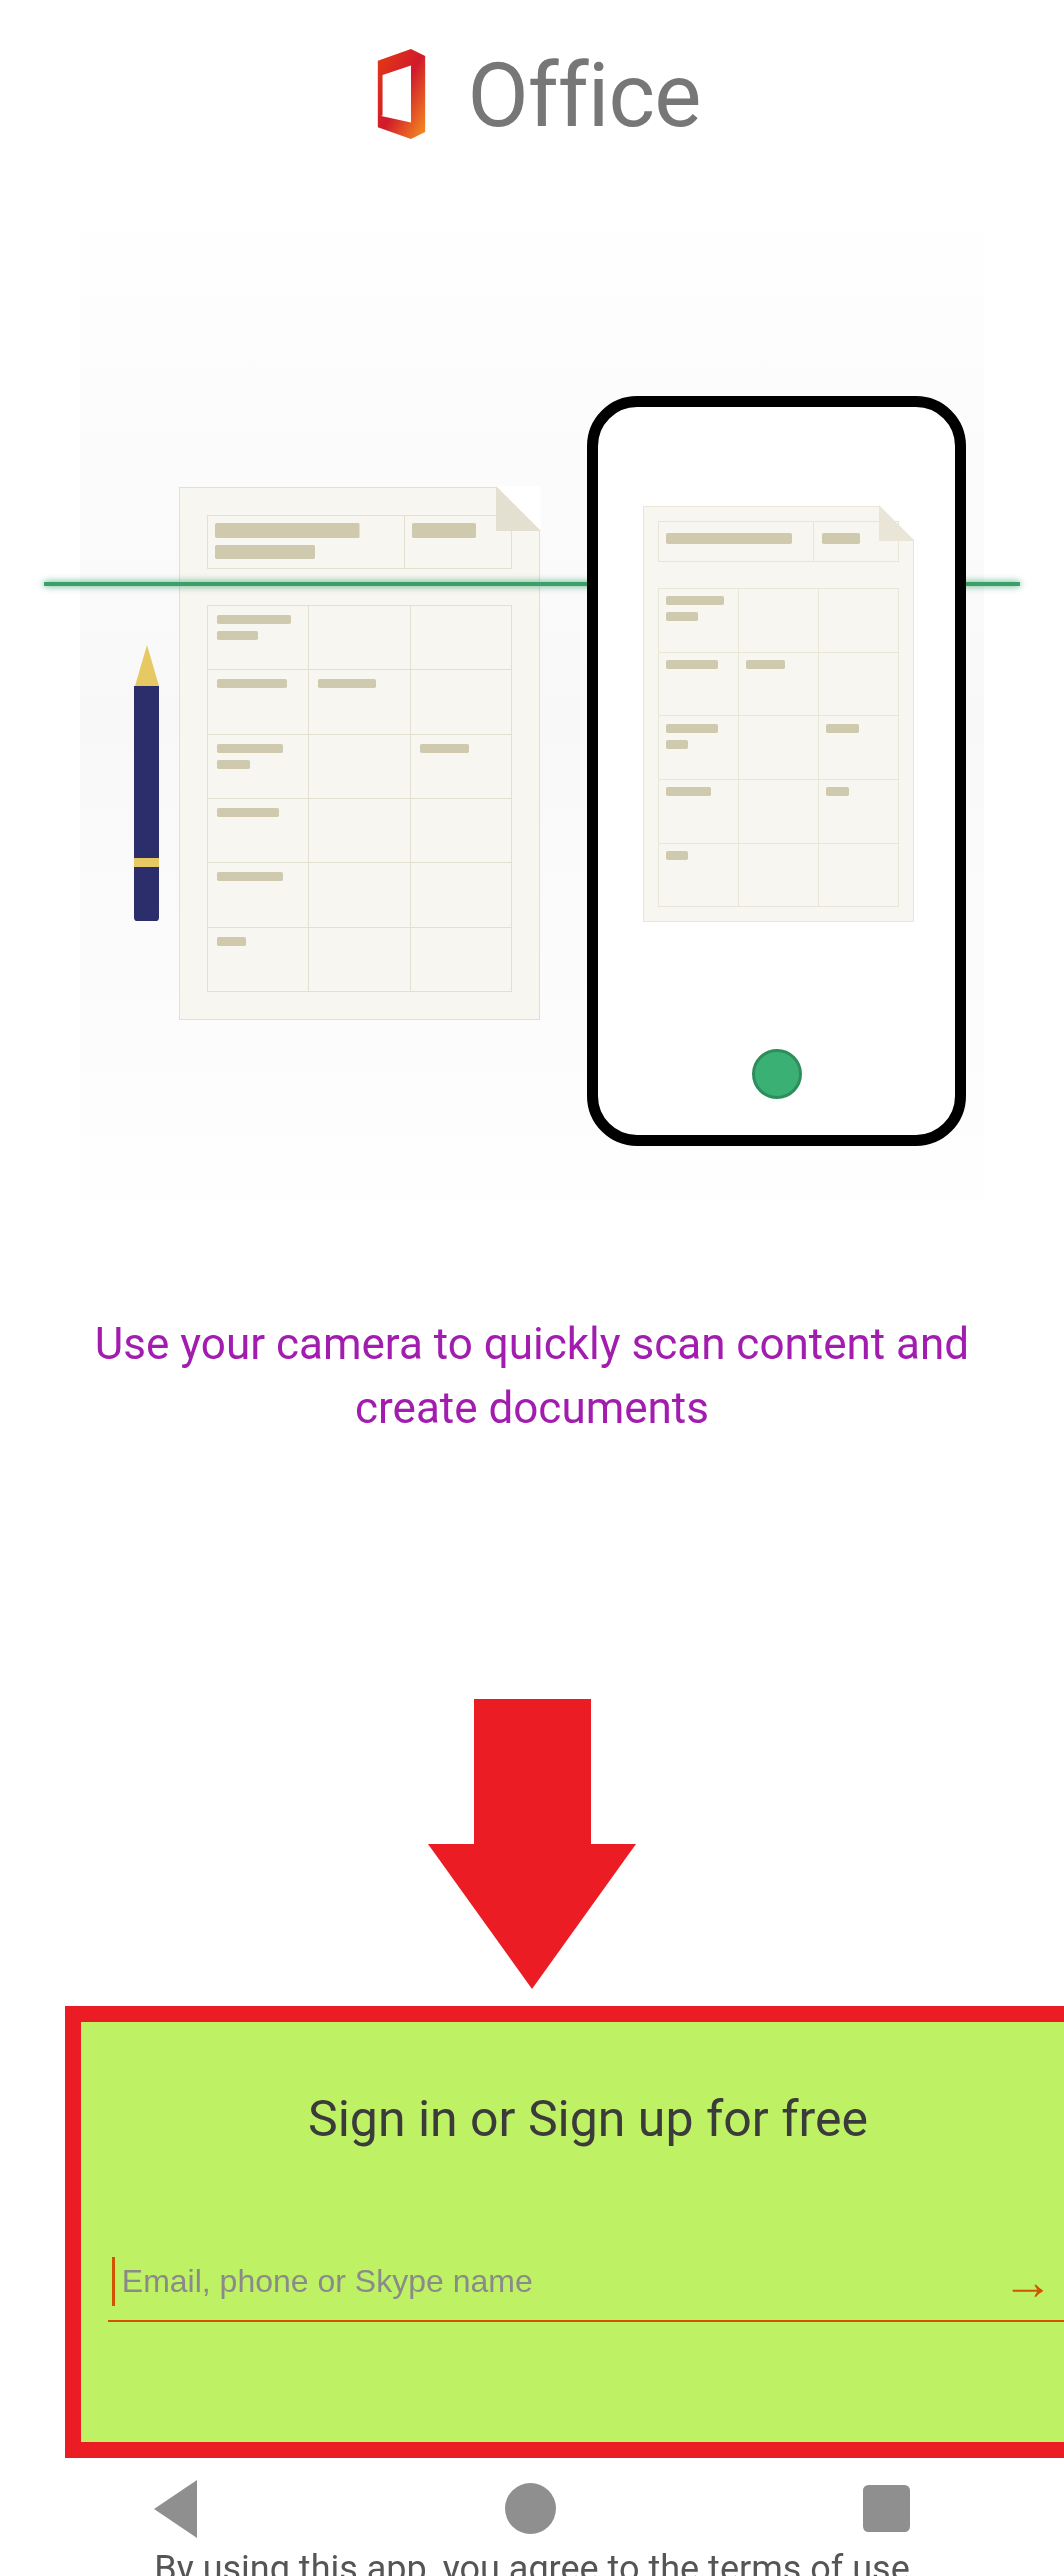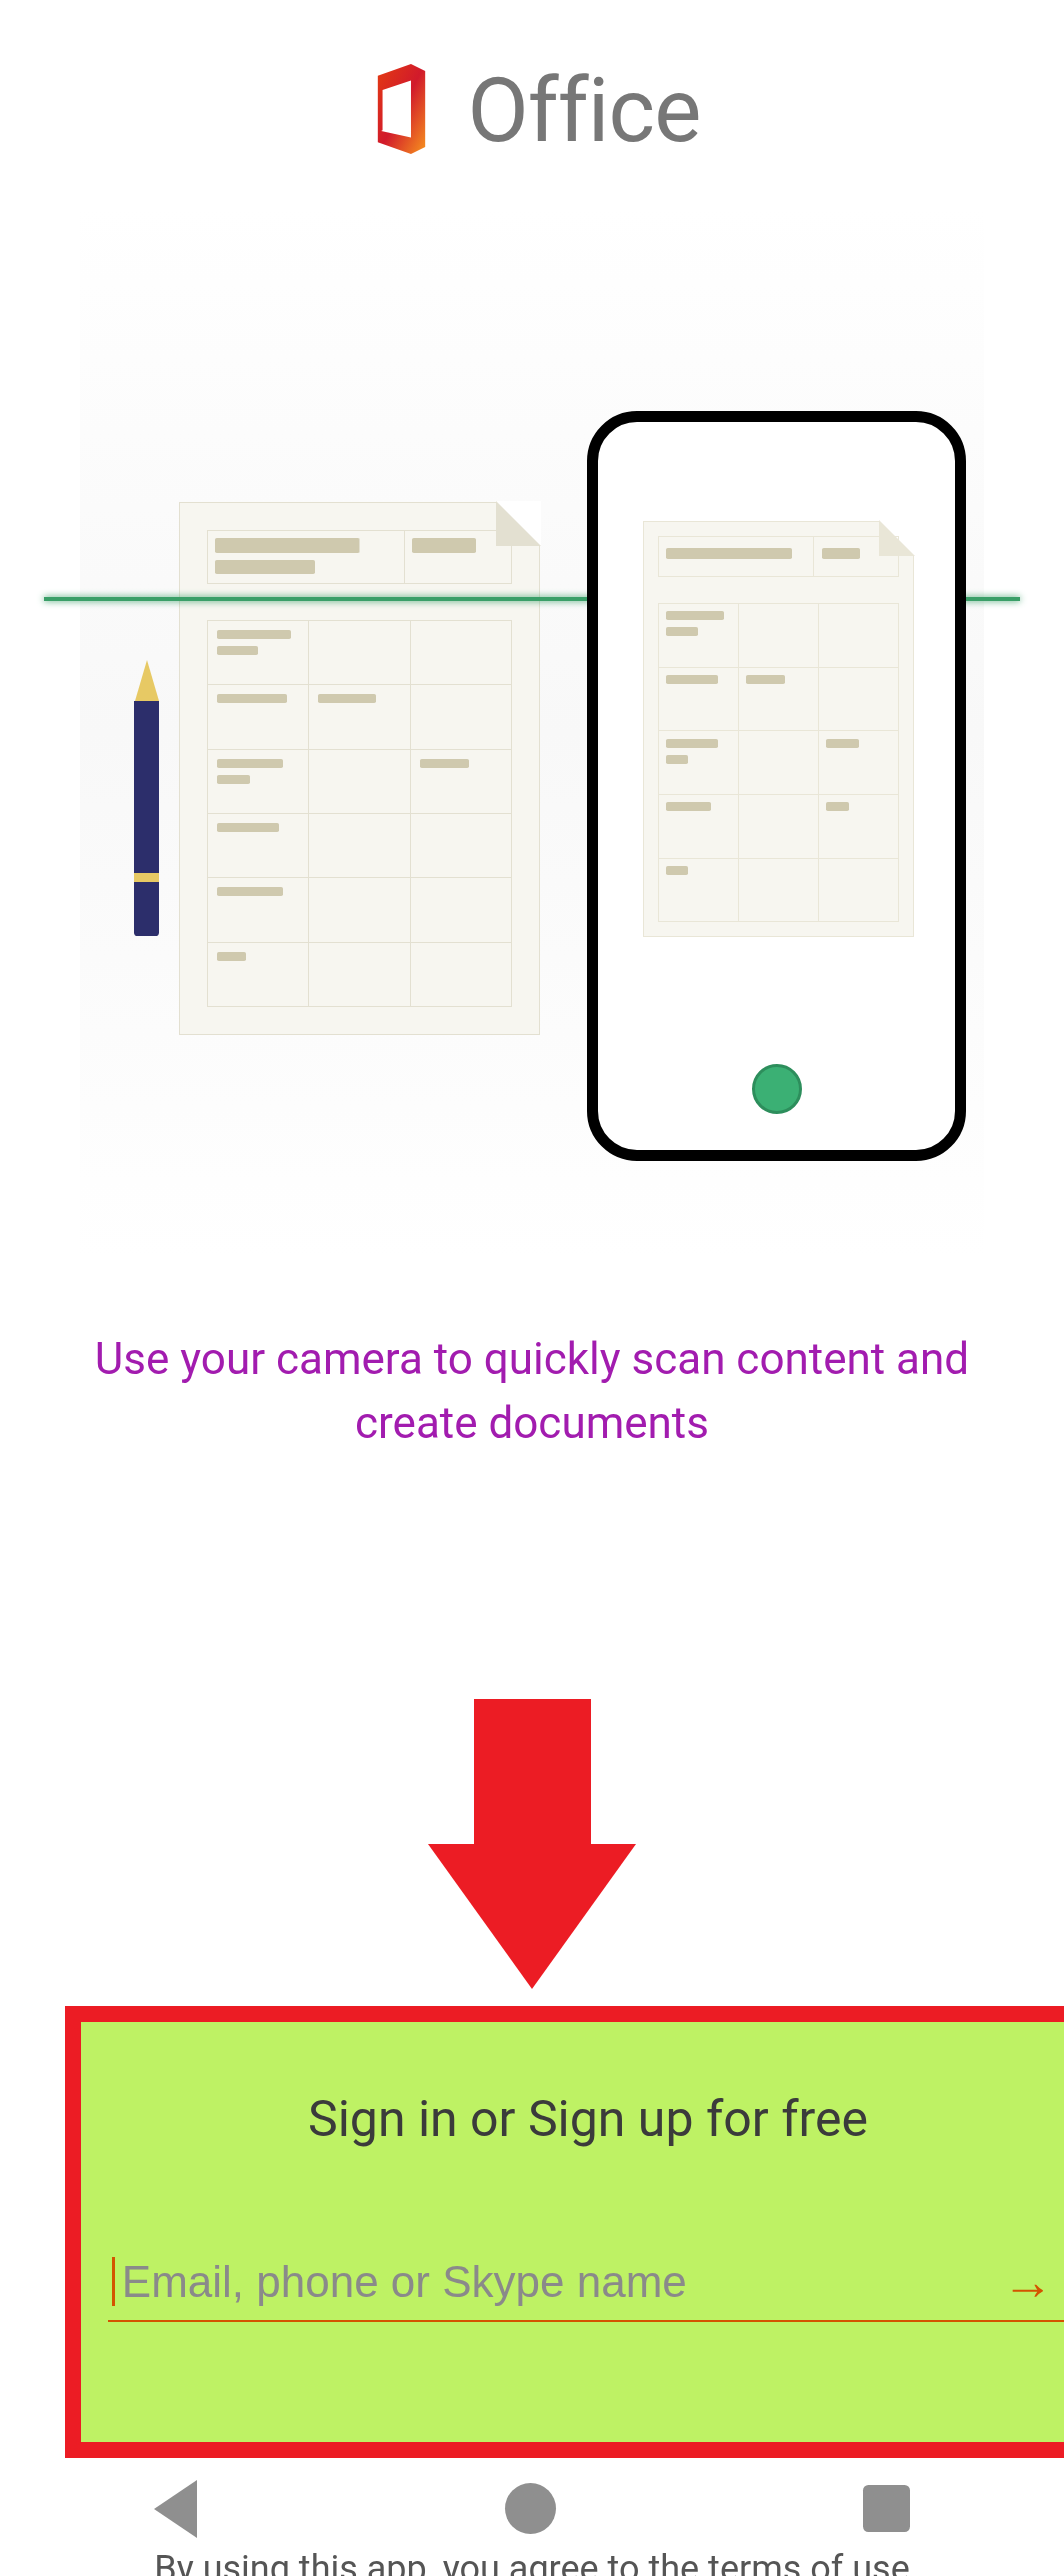--- a/index.html
+++ b/index.html
@@ -1,20 +1,20 @@
 <!DOCTYPE html>
 <html style="font-size:14.5px"><head>
   <meta charset="utf-8">
   <style>
     * { margin:0; padding:0; box-sizing:border-box; }
     html,body { width:1064px; height:2576px; font-family:-apple-system,Segoe UI,Roboto,Helvetica,Arial,sans-serif; background:#fff; color:#333; }
     .screen { width:1064px; height:2576px; position:relative; overflow:hidden; }
 
     
-    .hdr { display:flex; align-items:center; justify-content:center; gap:27px; padding-top:58px; }
+    .hdr { display:flex; align-items:center; justify-content:center; gap:27px; padding-top:43px; }
     .hdr .brand { font-size:89px; color:#777; font-weight:400; letter-spacing:-0.9px; }
 
     
     .illus-wrap { width:904px; height:1048px; margin:45px auto 0; position:relative;
       background:linear-gradient(180deg,#fff 0%,#f8f8f8 50%,#fff 100%); }
     .scanline { position:absolute; left:-36px; right:-36px; top:389px; height:3.6px; background:#3a9f68;
       box-shadow:0 0 7.2px #3a9f68; }
 
     
     .doc { position:absolute; top:294px; left:99px; width:361px; height:533px; background:#f7f6f0;
@@ -60,21 +60,21 @@
     .arrow { position:absolute; top:1699px; left:50%; transform:translateX(-50%); width:208px; height:289px;}
     .arrow .shaft { width:117px; height:145px; background:#ec1c24; margin:0 auto;}
     .arrow .head  { width:0;height:0;border-left:104px solid transparent;border-right:104px solid transparent;border-top:145px solid #ec1c24;}
 
     
     .signbox { position:absolute; top:2006px; left:65px; width:1046px; height:452px; border:16.3px solid #ec1c24; background:#bef264;
       display:flex; flex-direction:column; align-items:center; padding:68px 27px 0 27px;}
     .signbox .title { font-size:50px; color:#3b3b3b; font-weight:400; }
     .signbox .field { margin-top:108px; width:100%; display:flex; align-items:center; padding:0 3.6px 12.6px 3.6px;
       border-bottom:2.7px solid #d35400;}
-    .signbox .field input { flex:1; border:none; outline:none; font-size:44px; color:#333; background:transparent; padding:5.4px 0 5.4px 7.2px; border-left:3.6px solid #d35400; height:49px;}
+    .signbox .field input { flex:1; border:none; outline:none; font-size:32px; color:#333; background:transparent; padding:5.4px 0 5.4px 7.2px; border-left:3.6px solid #d35400; height:49px;}
     .signbox .field input::placeholder{ color:#8a8a8a; }
     .signbox .go { color:#d35400; font-size:51px; line-height:1; padding:0 11px; }
 
     .legal { position:absolute; top:2548px; left:0; right:0; text-align:center; font-size:36px; color:#555;}
     .legal .terms { text-decoration:underline; color:#555;}
 
     
     .navfix { position:absolute; left:0; right:0; bottom:27px; height:81px; display:flex; align-items:center; justify-content:space-between; padding:0 154px;}
     .navfix .tri { width:0;height:0;border-top:29px solid transparent;border-bottom:29px solid transparent;border-right:43px solid #8f8f8f;}
     .navfix .circ{ width:51px;height:51px;border-radius:50%;background:#8f8f8f;}

